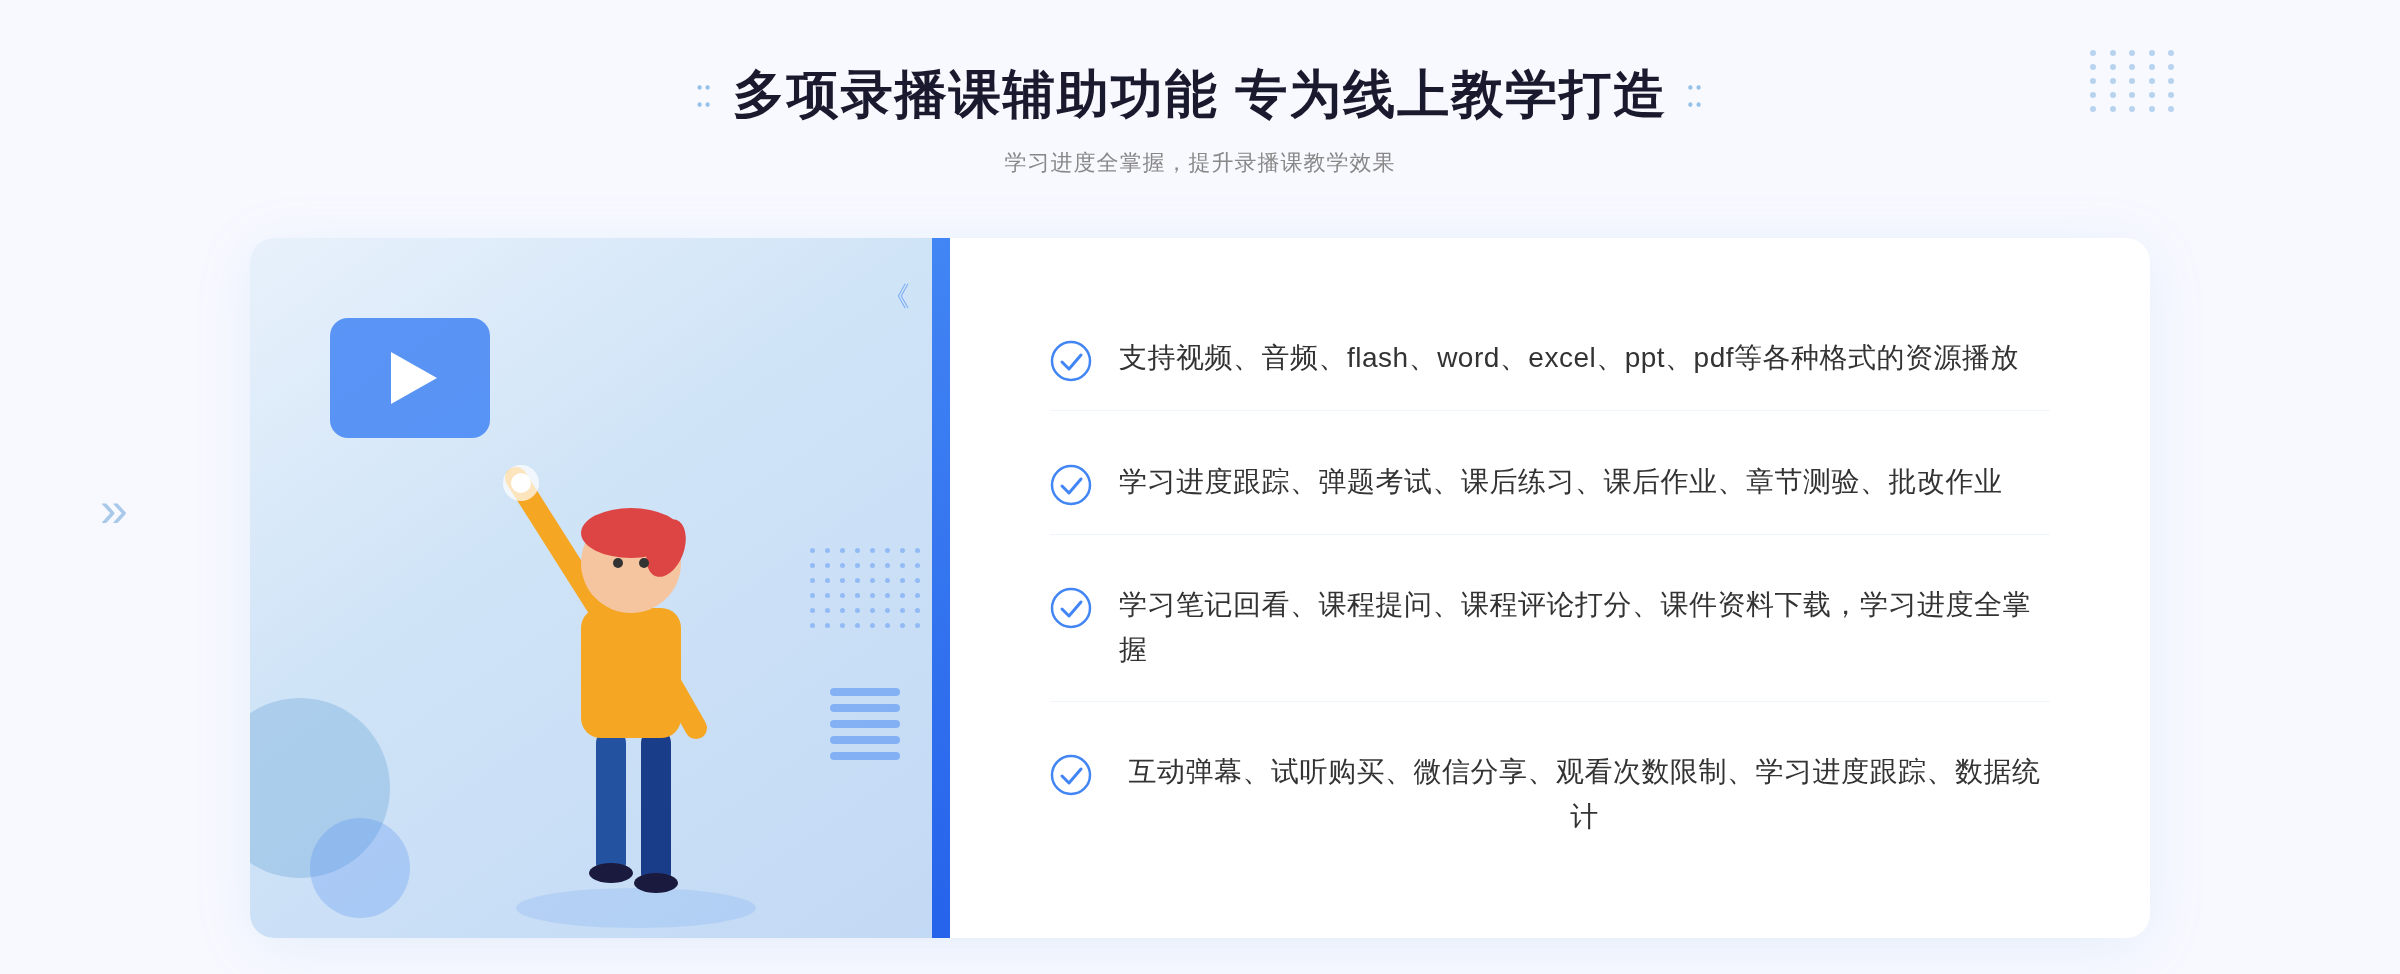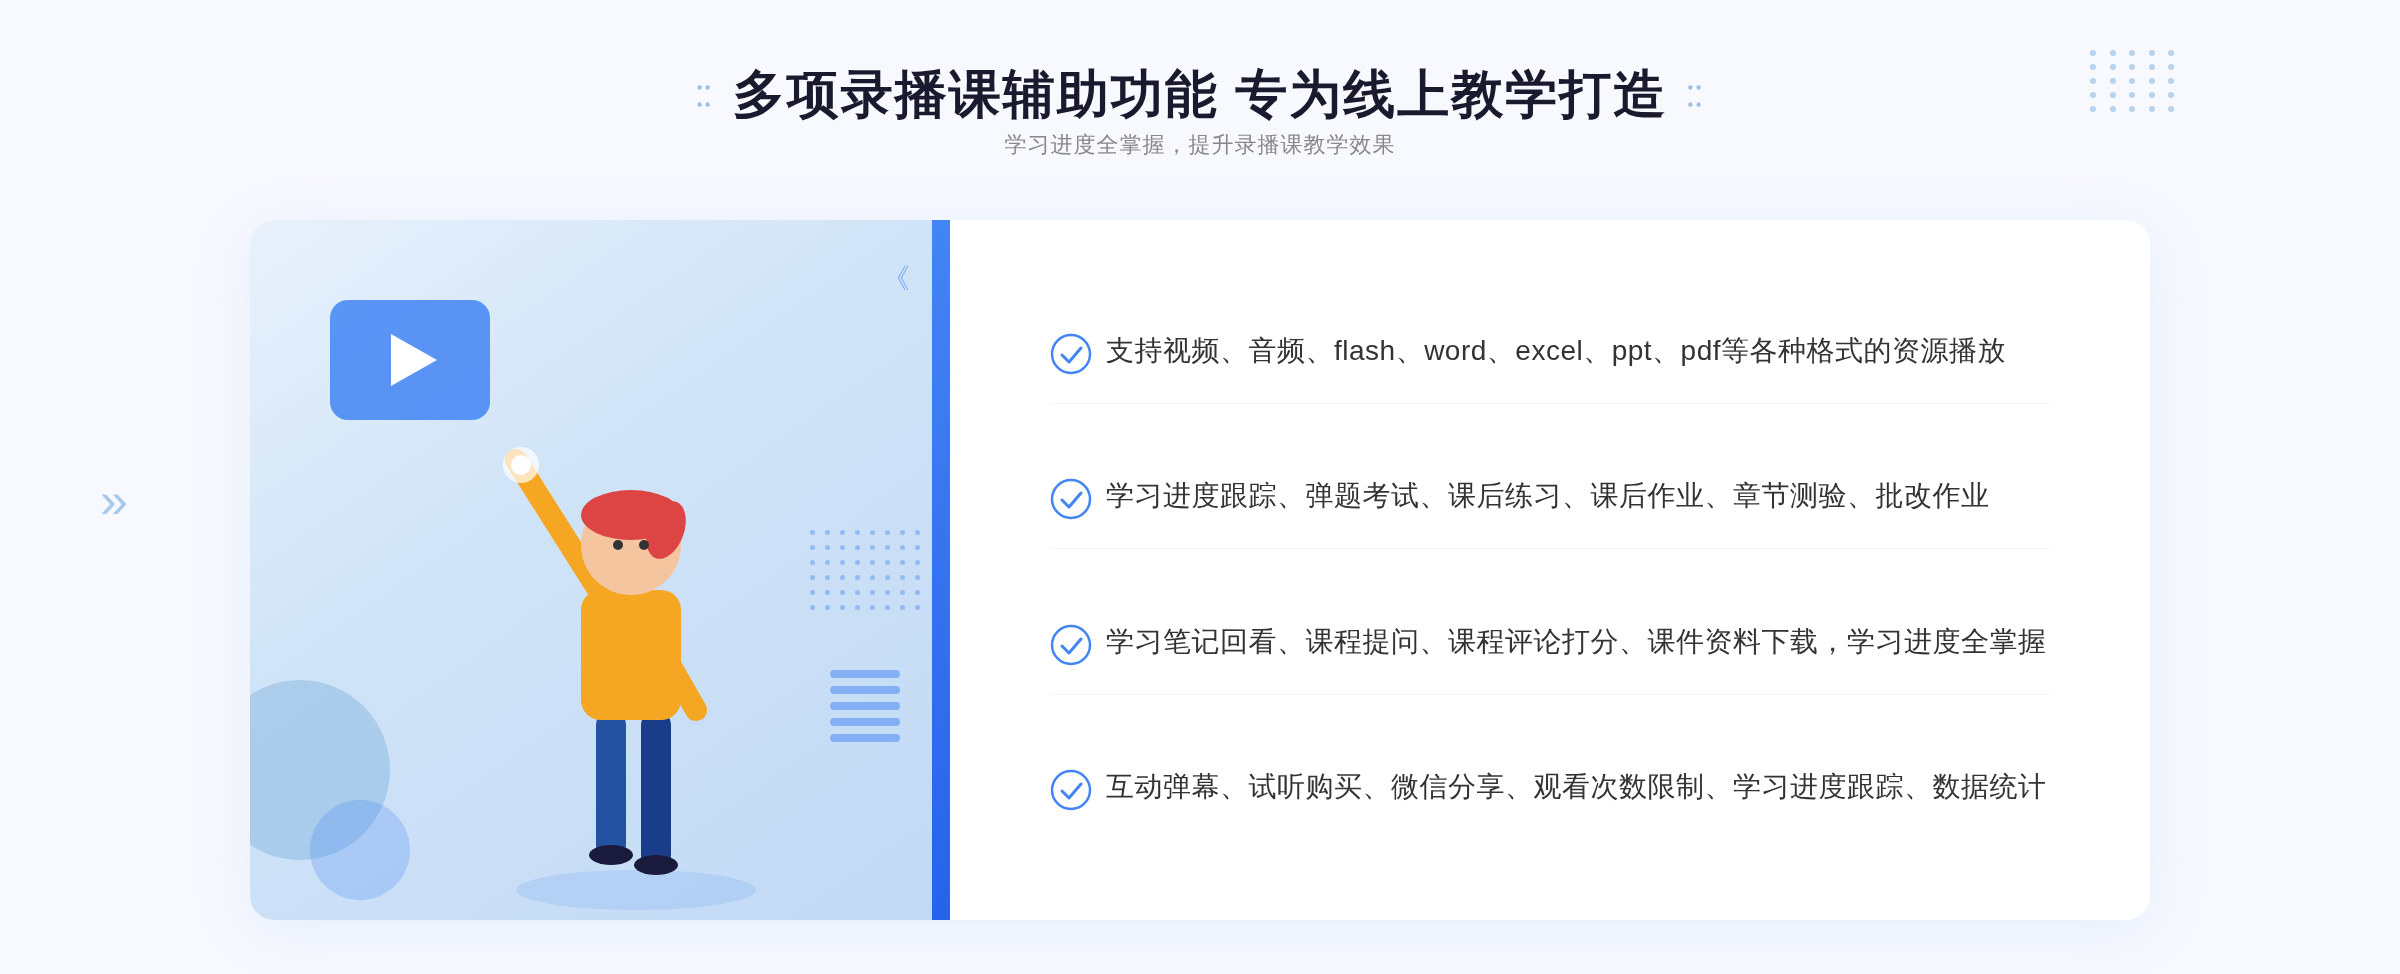--- a/index.html
+++ b/index.html
@@ -78,20 +78,21 @@
       color: #5b9bd5;
       font-size: 28px;
       opacity: 0.6;
       display: flex;
       gap: 4px;
     }
 
     .header-subtitle {
       font-size: 22px;
       color: #888;
+      margin-top: 18px;
       letter-spacing: 1px;
       font-family: Liberation Mono, monospace;
     }
 
     
     .main-card {
       width: 1900px;
       background: #ffffff;
       border-radius: 24px;
       box-shadow: 0 10px 60px rgba(91, 155, 213, 0.12);
@@ -233,27 +234,28 @@
       flex: 1;
       padding: 60px 100px;
       display: flex;
       flex-direction: column;
       justify-content: space-around;
     }
 
     .feature-item {
       display: flex;
       align-items: flex-start;
-      gap: 14px;
+      gap: 27px;
       padding: 28px 0;
       border-bottom: 1px solid #f0f4ff;
     }
 
     .feature-item:last-child {
       border-bottom: none;
+      text-align: center;
     }
 
     .check-icon {
       width: 42px;
       height: 42px;
       flex-shrink: 0;
       margin-top: 4px;
     }
 
     .feature-text {

